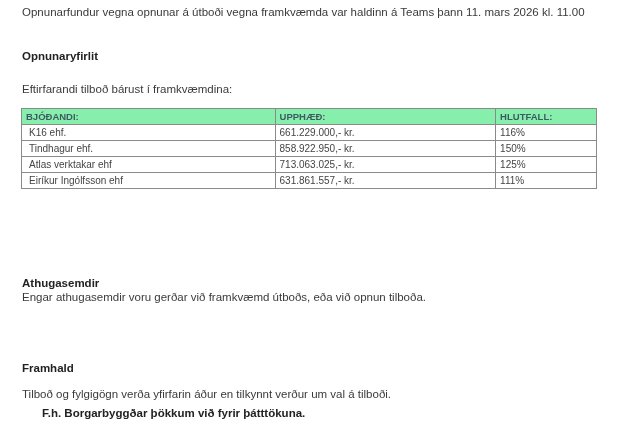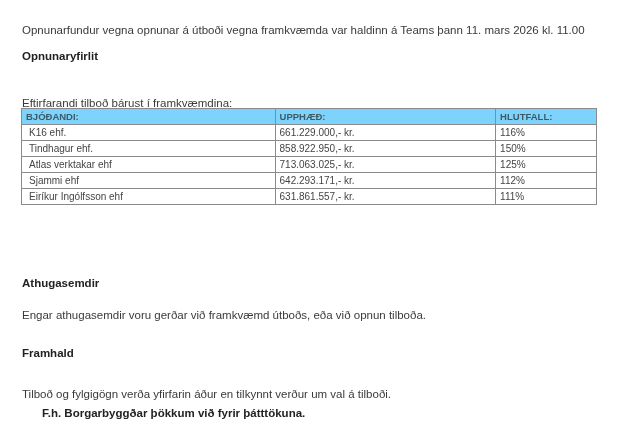--- a/index.html
+++ b/index.html
@@ -16,31 +16,31 @@
       position: absolute; left: 21px; top: 108px;
       width: 576px; border-collapse: collapse;
       font-size: 10px; color: #444;
     }
     td, th {
       border: 1px solid #8a8a8a;
       height: 15px; padding: 0 4px;
       text-align: left; vertical-align: middle;
       white-space: nowrap;
     }
-    th { background: #7dd3fc; font-weight: bold; color: #3f5a63; font-size: 9.5px; }
+    th { background: #86efac; font-weight: bold; color: #3f5a63; font-size: 9.5px; }
     col.c1 { width: 254px; }
     col.c2 { width: 221px; }
     col.c3 { width: 101px; }
   </style>
 </head>
 <body>
 
-<div class="line" style="top:24px;">Opnunarfundur vegna opnunar á útboði vegna framkvæmda var haldinn á Teams þann 11. mars 2026 kl. 11.00</div>
+<div class="line" style="top:6px;">Opnunarfundur vegna opnunar á útboði vegna framkvæmda var haldinn á Teams þann 11. mars 2026 kl. 11.00</div>
 <div class="line bold" style="top:50px;">Opnunaryfirlit</div>
-<div class="line" style="top:97px;text-decoration:underline;">Eftirfarandi tilboð bárust í framkvæmdina:</div>
+<div class="line" style="top:83px;">Eftirfarandi tilboð bárust í framkvæmdina:</div>
 
 <table>
   <colgroup>
       <col class="c1">
       <col class="c2">
       <col class="c3">
     </colgroup>
   <thead>
     <tr>
       <th>BJÓÐANDI:</th>
@@ -58,29 +58,24 @@
       <td style="padding-left:7px">Tindhagur ehf.</td>
       <td>858.922.950,- kr.</td>
       <td>150%</td>
     </tr>
     <tr>
       <td style="padding-left:7px">Atlas verktakar ehf</td>
       <td>713.063.025,- kr.</td>
       <td>125%</td>
     </tr>
     <tr>
-      <td style="padding-left:7px">Sjammi ehf</td>
-      <td>642.293.171,- kr.</td>
-      <td>112%</td>
-    </tr>
-    <tr>
       <td style="padding-left:7px">Eiríkur Ingólfsson ehf</td>
       <td>631.861.557,- kr.</td>
       <td>111%</td>
     </tr>
   </tbody>
 </table>
 
 <div class="line bold" style="top:277px;">Athugasemdir</div>
-<div class="line" style="top:309px;">Engar athugasemdir voru gerðar við framkvæmd útboðs, eða við opnun tilboða.</div>
-<div class="line bold" style="top:347px;">Framhald</div>
+<div class="line" style="top:291px;">Engar athugasemdir voru gerðar við framkvæmd útboðs, eða við opnun tilboða.</div>
+<div class="line bold" style="top:362px;">Framhald</div>
 <div class="line" style="top:388px;">Tilboð og fylgigögn verða yfirfarin áður en tilkynnt verður um val á tilboði.</div>
 <div class="line bold" style="top:407px;margin-left:20px;">F.h. Borgarbyggðar þökkum við fyrir þátttökuna.</div>
 
 </body></html>

